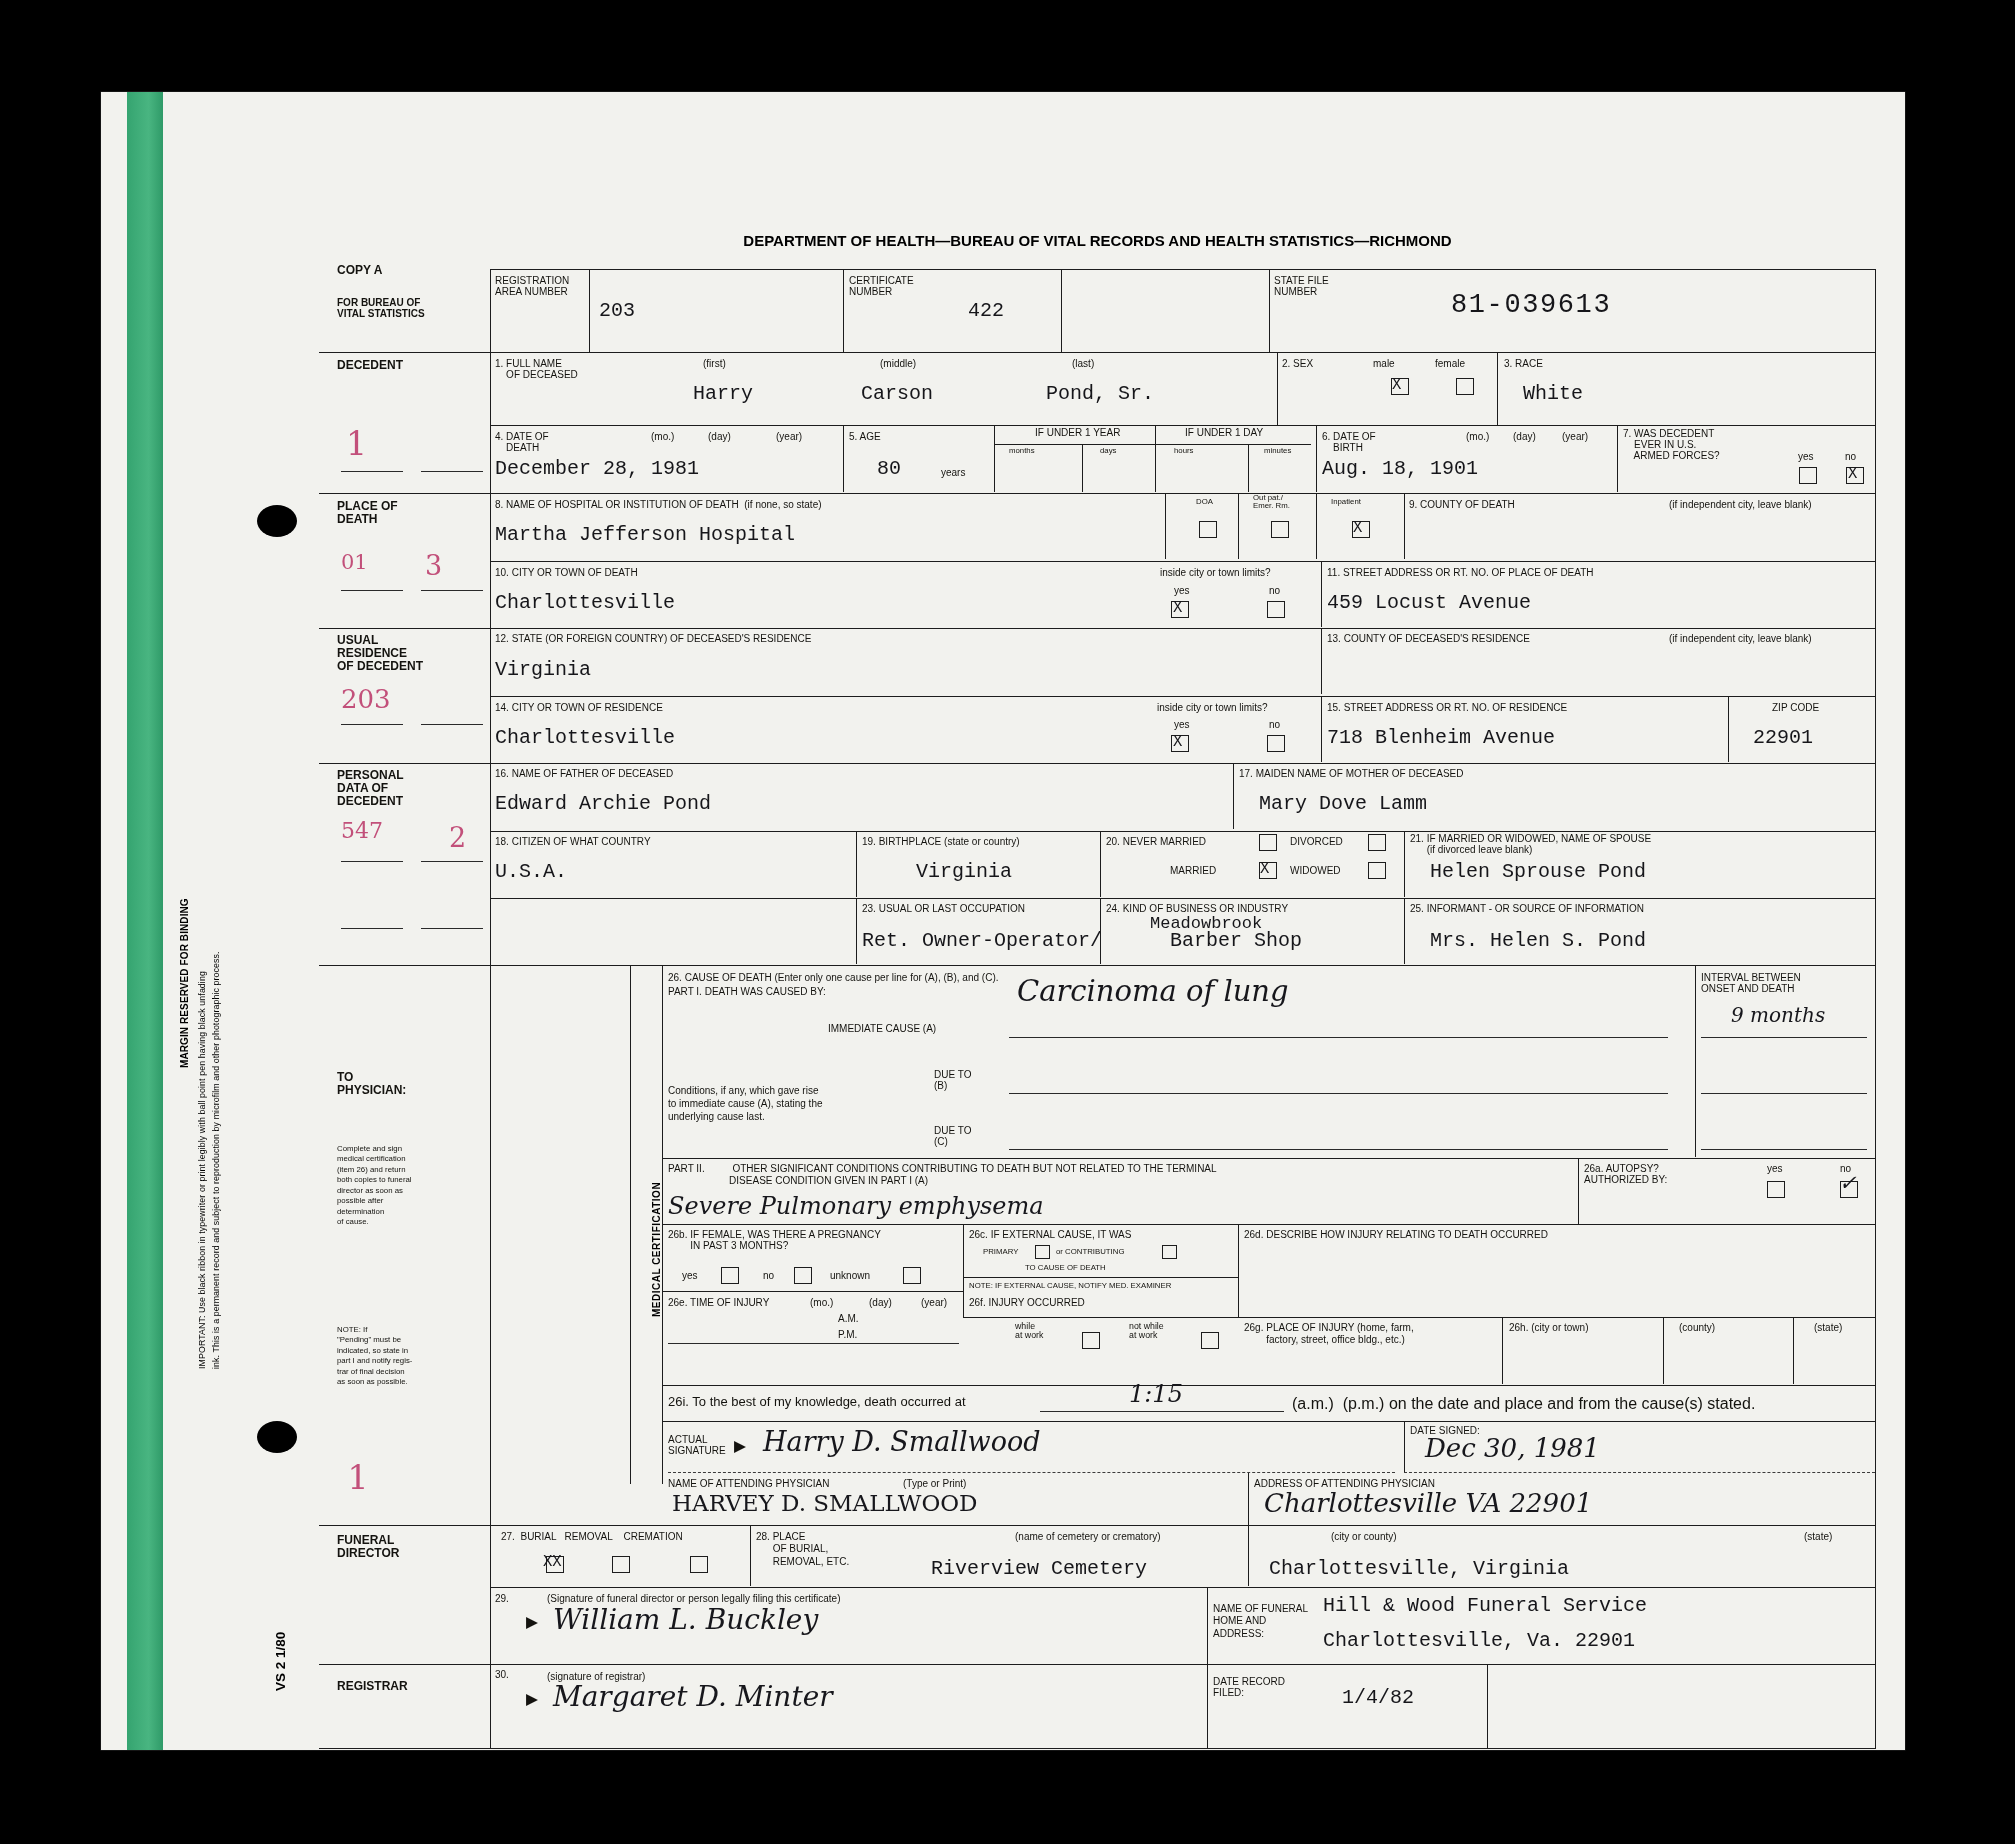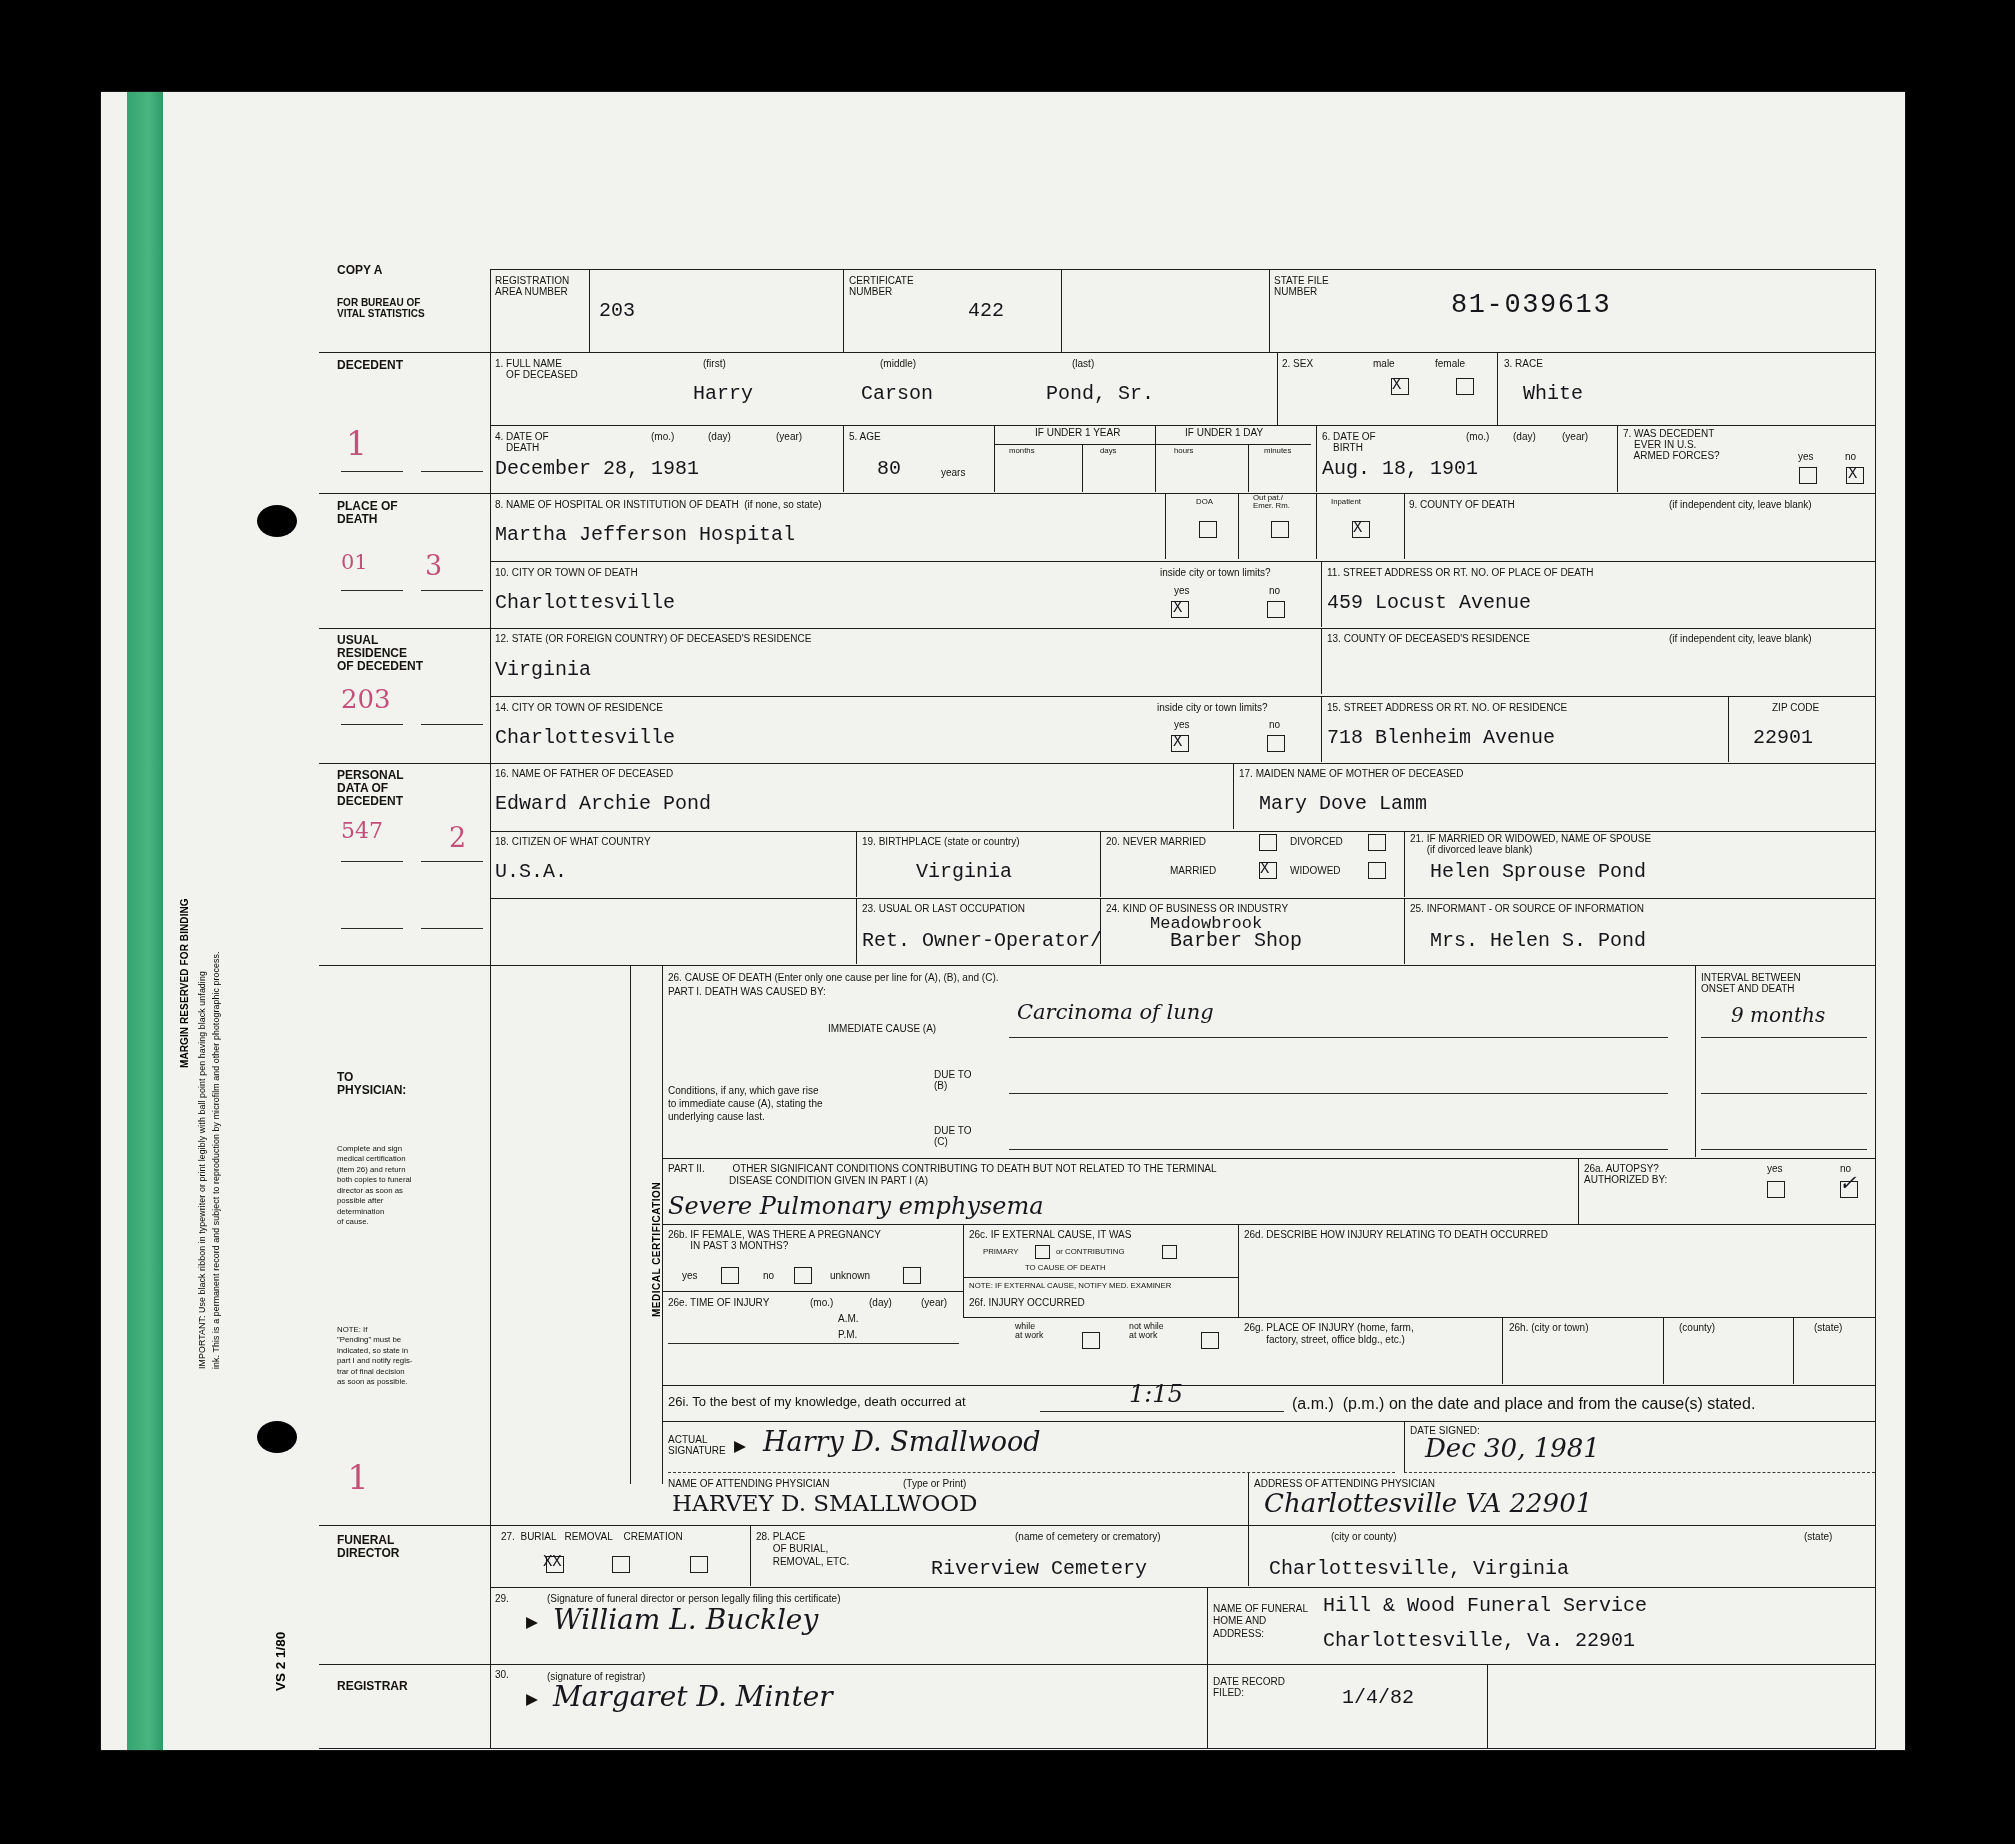--- a/index.html
+++ b/index.html
@@ -180,20 +180,21 @@
   <div class="punch p2"></div>
 
   <div class="vert-text vert-bold" style="left:78px; top:976px;">MARGIN RESERVED FOR BINDING</div>
   <div class="vert-text" style="left:96px; top:1277px; font-size:8.8px;">IMPORTANT: Use black ribbon in typewriter or print legibly with ball point pen having black unfading</div>
   <div class="vert-text" style="left:110px; top:1277px; font-size:8.8px;">ink. This is a permanent record and subject to reproduction by microfilm and other photographic process.</div>
 
   <div class="vs-label" style="left:172px; top:1599px;">VS 2 1/80</div>
 
   <div class="sheet">
 
+    <div class="subtitle">DEPARTMENT OF HEALTH—BUREAU OF VITAL RECORDS AND HEALTH STATISTICS—RICHMOND</div>
 
     <div class="lbl b" style="left:18px; top:156px; font-size:12px;">COPY A</div>
     <div class="lbl b" style="left:18px; top:189px; font-size:10px;">FOR BUREAU OF
 VITAL STATISTICS</div>
 
     <div class="hline" style="left:171px; top:161px; width:1386px;"></div>
     <div class="vline" style="left:171px; top:161px; height:83px;"></div>
     <div class="vline" style="left:270px; top:161px; height:83px;"></div>
     <div class="vline" style="left:524px; top:161px; height:83px;"></div>
     <div class="vline" style="left:742px; top:161px; height:83px;"></div>
@@ -428,21 +429,21 @@
 as soon as possible.</div>
 
     <div class="vline" style="left:311px; top:857px; height:519px;"></div>
     <div class="medcert" style="left:332px; top:1209px;">MEDICAL CERTIFICATION</div>
     <div class="vline" style="left:343px; top:857px; height:519px;"></div>
 
     <div class="lbl" style="left:349px; top:864px;">26. CAUSE OF DEATH (Enter only one cause per line for (A), (B), and (C).</div>
     <div class="lbl" style="left:349px; top:878px;">PART I. DEATH WAS CAUSED BY:</div>
     <div class="lbl" style="left:509px; top:915px;">IMMEDIATE CAUSE (A)</div>
     <div class="ul" style="left:690px; top:929px; width:659px;"></div>
-    <div class="hand" style="left:698px; top:892px; font-size:21px;">Carcinoma of lung</div>
+    <div class="hand" style="left:698px; top:866px; font-size:29px;">Carcinoma of lung</div>
 
     <div class="lbl" style="left:615px; top:961px;">DUE TO
 (B)</div>
     <div class="ul" style="left:690px; top:985px; width:659px;"></div>
     <div class="lbl" style="left:349px; top:976px; line-height:1.3;">Conditions, if any, which gave rise
 to immediate cause (A), stating the
 underlying cause last.</div>
     <div class="lbl" style="left:615px; top:1017px;">DUE TO
 (C)</div>
     <div class="ul" style="left:690px; top:1041px; width:659px;"></div>

